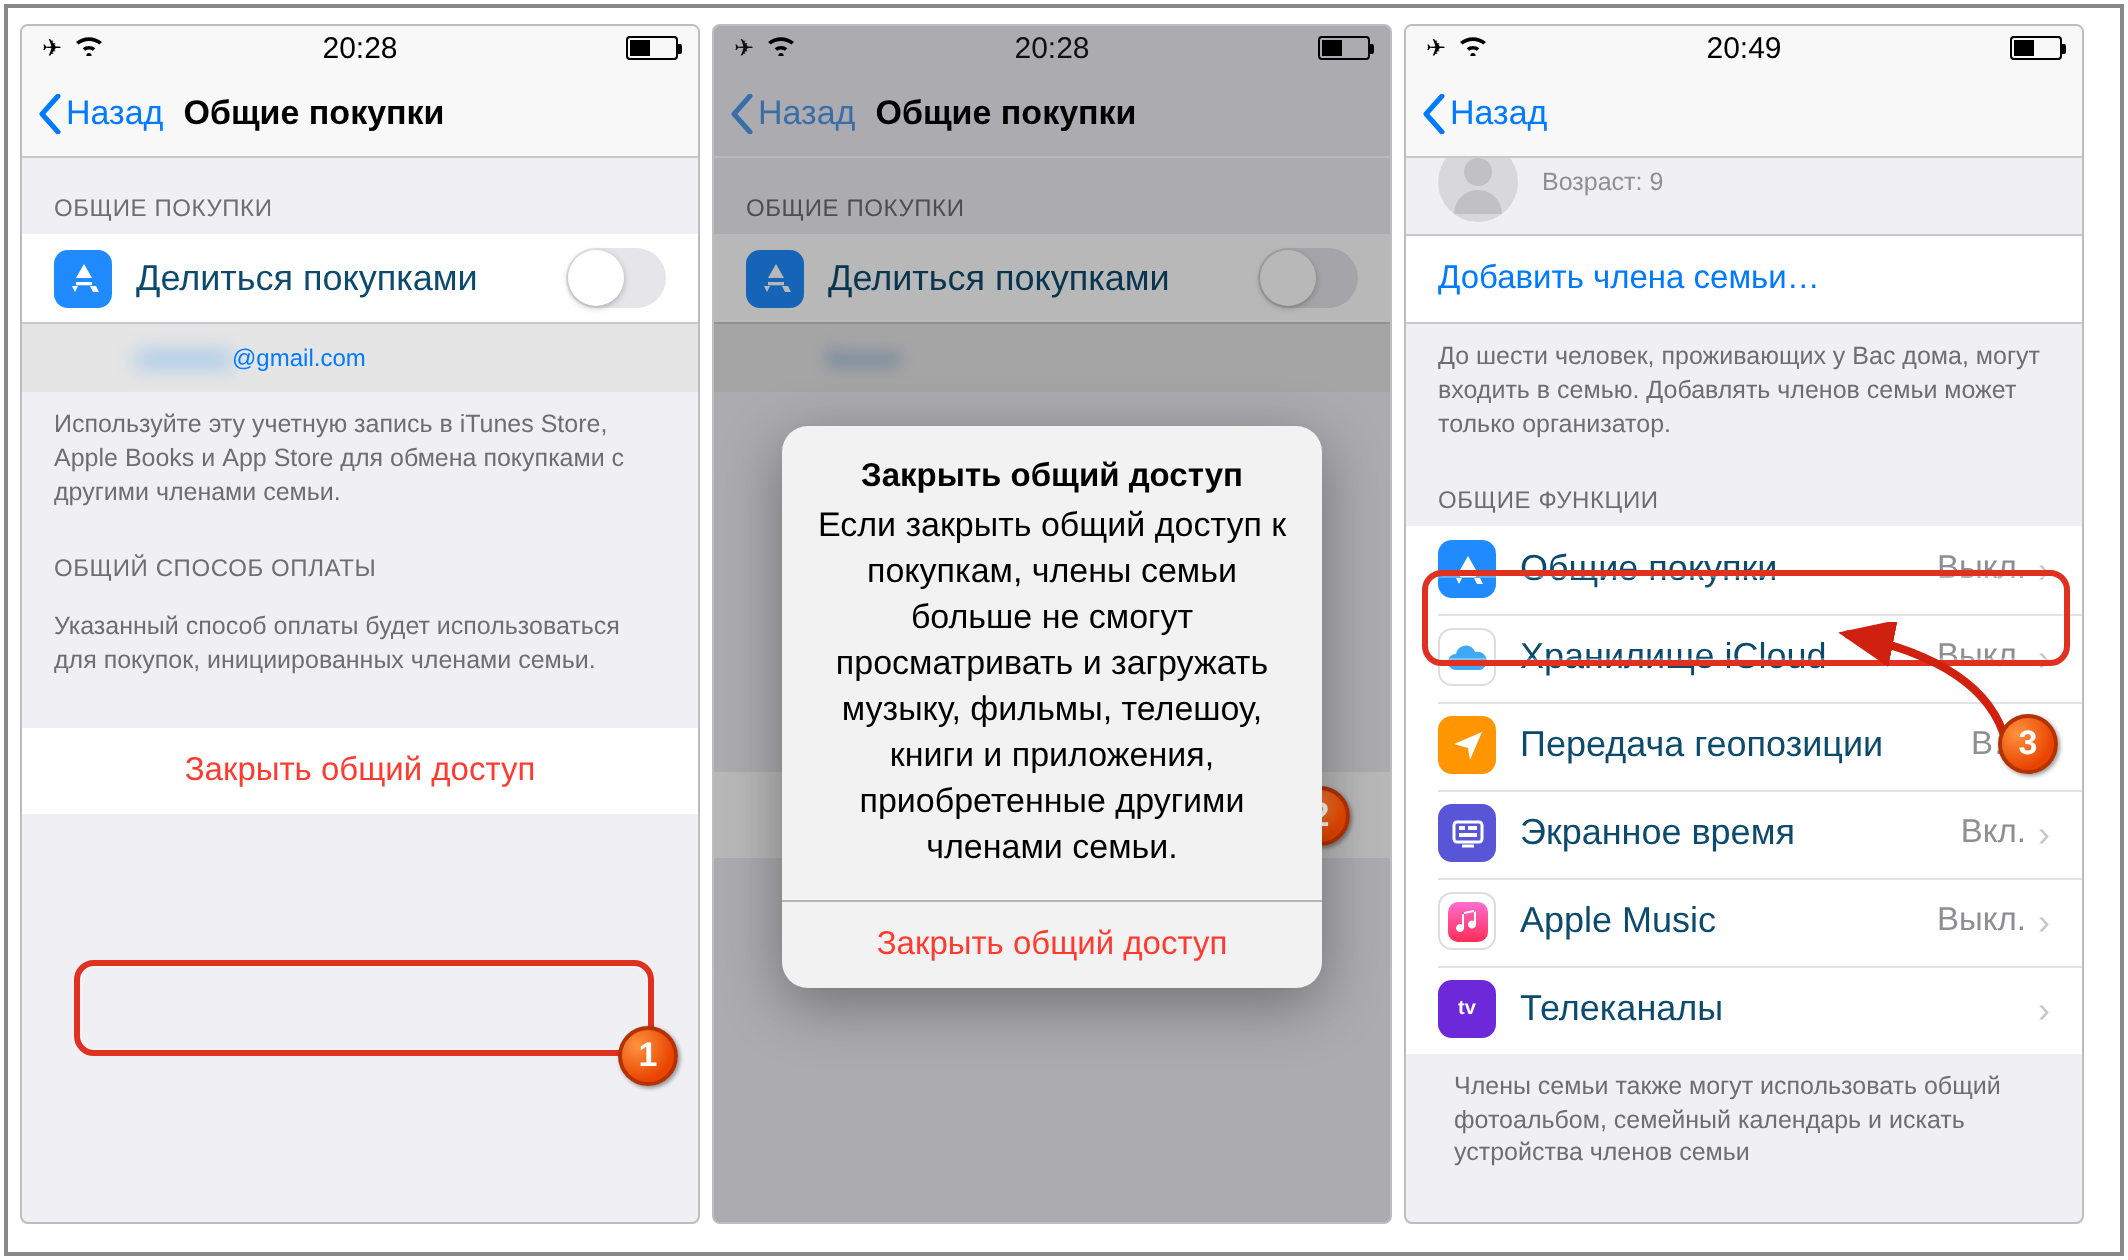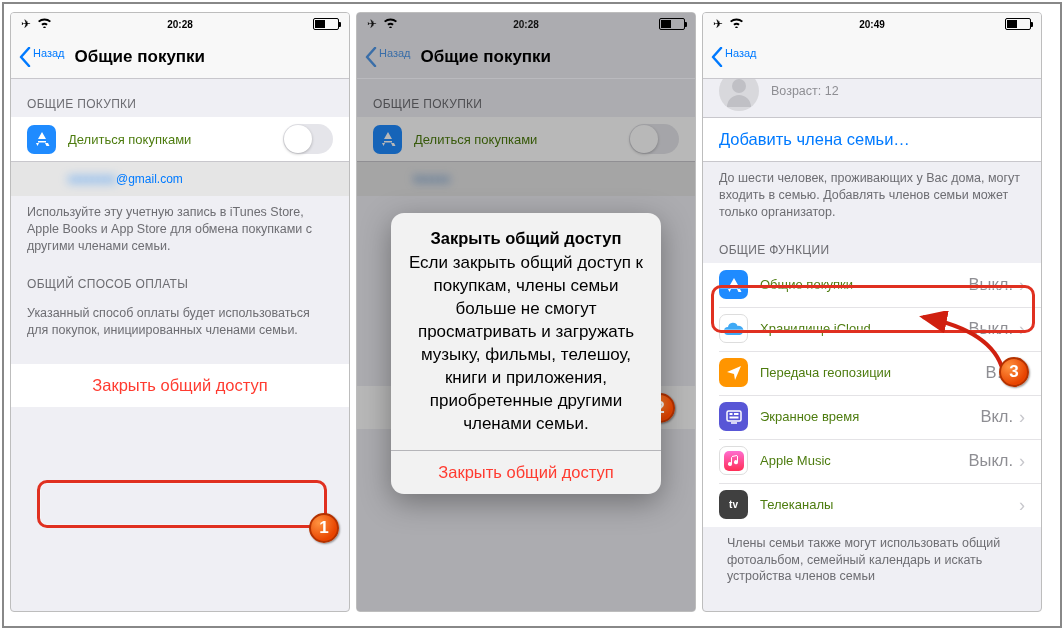--- a/index.html
+++ b/index.html
@@ -5,37 +5,37 @@
   * { box-sizing: border-box; margin:0; padding:0; font-family: -apple-system, "Helvetica Neue", Arial, sans-serif; }
   body { background:#fff; }
   .stage { width:1064px; height:630px; position:relative; background:#fff; }
   .frame { width:1060px; height:626px; border:2px solid #888; position:absolute; top:2px; left:2px; display:flex; gap:6px; padding:8px 6px; background:#fff;}
   .phone { width:340px; height:600px; background:#efeff4; border:1px solid #bdbdbd; border-radius:4px; position:relative; overflow:hidden; flex:0 0 auto; }
   .dimmed::after { content:""; position:absolute; inset:0; background:rgba(0,0,0,0.28); z-index:5; }
   .statusbar { height:22px; display:flex; align-items:center; justify-content:space-between; padding:0 10px; font-size:12px; background:#f8f8f8; color:#000; position:relative; z-index:6;}
   .dimmed .statusbar { background:transparent; color:#111;}
   .st-left { display:flex; gap:6px; align-items:center;}
   .airplane { font-size:12px;}
-  .st-time { font-weight:700; font-size:10px; position:absolute; left:50%; transform:translateX(-50%);}
+  .st-time { font-weight:400; font-size:15px; position:absolute; left:50%; transform:translateX(-50%);}
   .battery { width:26px; height:12px; border:1px solid #000; border-radius:2px; position:relative;}
   .battery::after { content:""; position:absolute; right:-3px; top:3px; width:2px; height:5px; background:#000; border-radius:0 1px 1px 0;}
   .battery-fill { position:absolute; left:1px; top:1px; bottom:1px; width:40%; background:#000;}
   .navbar { height:44px; background:#f8f8f8; border-bottom:1px solid #c8c7cc; display:flex; align-items:center; padding:0 8px; position:relative; z-index:6;}
   .dimmed .navbar { background:transparent; border-bottom-color:rgba(200,199,204,0.5);}
-  .back { color:#007aff; font-size:11px; display:flex; align-items:flex-start; gap:2px;}
+  .back { color:#007aff; font-size:17px; display:flex; align-items:flex-end; gap:2px;}
   .back svg { width:12px; height:20px;}
   .navtitle { font-weight:600; font-size:17px; margin-left:10px; color:#000;}
   .content { position:relative; }
   .section-header { font-size:12px; color:#6d6d72; padding:18px 16px 6px; text-transform:uppercase; letter-spacing:0.3px;}
   .section-footer { font-size:12.5px; color:#6d6d72; padding:8px 16px 4px; line-height:1.35;}
   .cell-group { background:#fff; }
   .cell { min-height:44px; display:flex; align-items:center; padding:0 16px; position:relative;}
   .cell + .cell::before, .cell.sep::before { content:""; position:absolute; top:0; left:16px; right:0; height:1px; background:#c8c7cc; transform:scaleY(0.5);}
   .cell-icon { width:29px; height:29px; border-radius:7px; margin-right:12px; display:flex; align-items:center; justify-content:center; flex:0 0 auto; color:#fff; font-size:16px;} 
-  .cell-label { font-size:13px; color:#4d7c0f; flex:1;}
+  .cell-label { font-size:18px; color:#0c4a6e; flex:1;}
   .cell-value { font-size:16.5px; color:#8e8e93; margin-right:6px;}
   .chevron { color:#c7c7cc; font-size:18px; line-height:1;}
   .toggle { width:50px; height:30px; background:#e5e5ea; border-radius:15px; position:relative;}
   .toggle .knob { position:absolute; width:28px; height:28px; background:#fff; border-radius:50%; top:1px; left:1px; box-shadow:0 1px 3px rgba(0,0,0,0.25);}
   .email-cell { padding:10px 16px 10px 57px; font-size:12px; color:#007aff; background:#e5e5e5;}
   .email-blur { filter: blur(5px); display:inline-block;}
   .visa-card { width:54px; height:34px; border-radius:4px; background:linear-gradient(#1a4fb0,#0c2f78); position:relative; margin-right:12px; flex:0 0 auto;}
   .visa-card .chip { position:absolute; top:6px; left:6px; width:10px; height:8px; background:#d4af37; border-radius:1px;}
   .visa-card .logo { position:absolute; bottom:2px; left:4px; font-size:7px; font-weight:700; font-style:italic; color:#fff; letter-spacing:0.3px;}
   .visa-text .t1 { font-size:16.5px;}
@@ -58,21 +58,21 @@
   .avatar::after { content:""; position:absolute; bottom:4px; left:50%; transform:translateX(-50%); width:24px; height:12px; border-radius:12px 12px 0 0; background:#c0c0c5;}
   .member-line { margin-top:-8px; padding:0 16px 6px 16px; display:flex; align-items:center;}
   .member-text { font-size:12.5px; color:#8e8e93;}
   .addmember { background:#fff; padding:12px 16px; font-size:16.5px; color:#007aff;}
   
   .ic-appstore { background:#1f8bff;}
   .ic-icloud { background:#fff; border:0.5px solid #ddd; color:#3fa9f5;}
   .ic-location { background:#ff9500;}
   .ic-screentime { background:#5856d6;}
   .ic-music { background:#fff; border:0.5px solid #ddd;}
-  .ic-tv { background:#404040;}
+  .ic-tv { background:#6d28d9;}
   
   .trunc { white-space:nowrap; overflow:hidden; text-overflow:ellipsis; max-width:100%;}
 </style>
 </head>
 <body>
 
 <div class="stage">
 <div class="frame">
 
 <div class="phone">
@@ -205,21 +205,21 @@
     <div class="back">
       <svg viewBox="0 0 12 20">
               <path d="M10 1L2 10l8 9" stroke="#007aff" stroke-width="2.5" fill="none" stroke-linecap="round" stroke-linejoin="round"></path>
             </svg>
       <span>Назад</span>
     </div>
   </div>
   <div class="content">
     <div class="member-line">
       <div class="avatar"></div>
-      <div class="member-text">Возраст: 12</div>
+      <div class="member-text">Возраст: 9</div>
     </div>
     <div class="addmember" style="border-top:0.5px solid #c8c7cc; border-bottom:0.5px solid #c8c7cc;">Добавить члена семьи…</div>
     <div class="section-footer">До шести человек, проживающих у Вас дома, могут входить в семью. Добавлять членов семьи может только организатор.</div>
 
     <div class="section-header">ОБЩИЕ ФУНКЦИИ</div>
     <div class="cell-group" id="features-group">
             <div class="cell">
               <div class="cell-icon ic-appstore">
                 <svg width="18" height="18" viewBox="0 0 18 18">
                   <path d="M9 2l4 7H5zM3 13h3l-1.5 3zm9 0h3l1.5 3H13.5zM5 11h8v1.6H5z" fill="#fff"></path>

